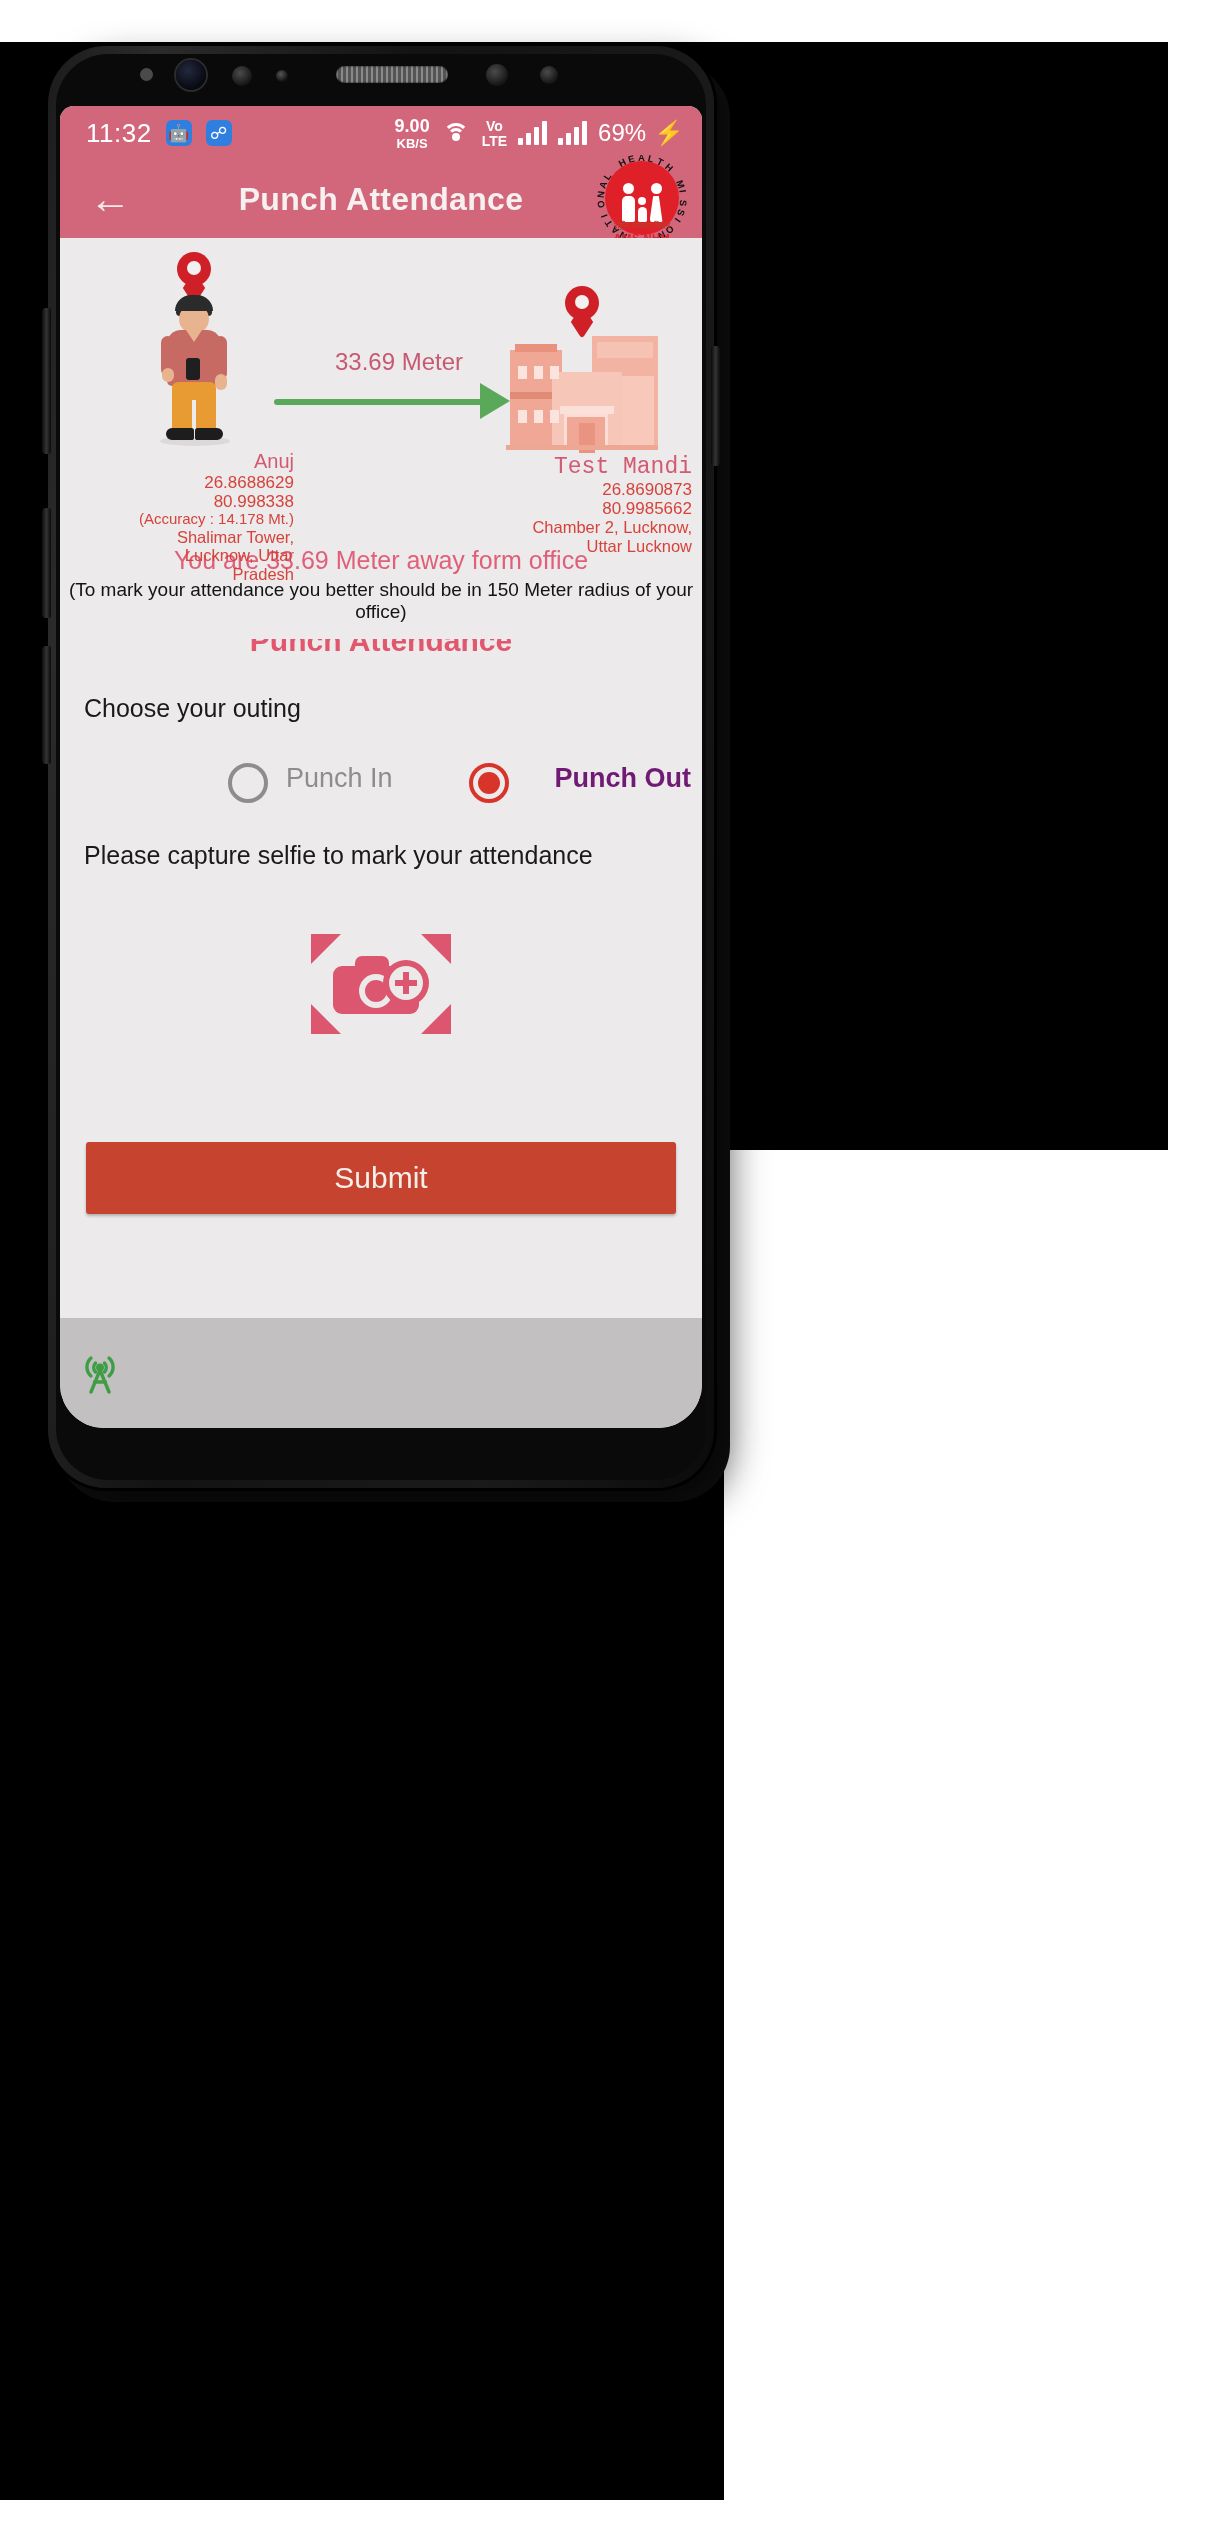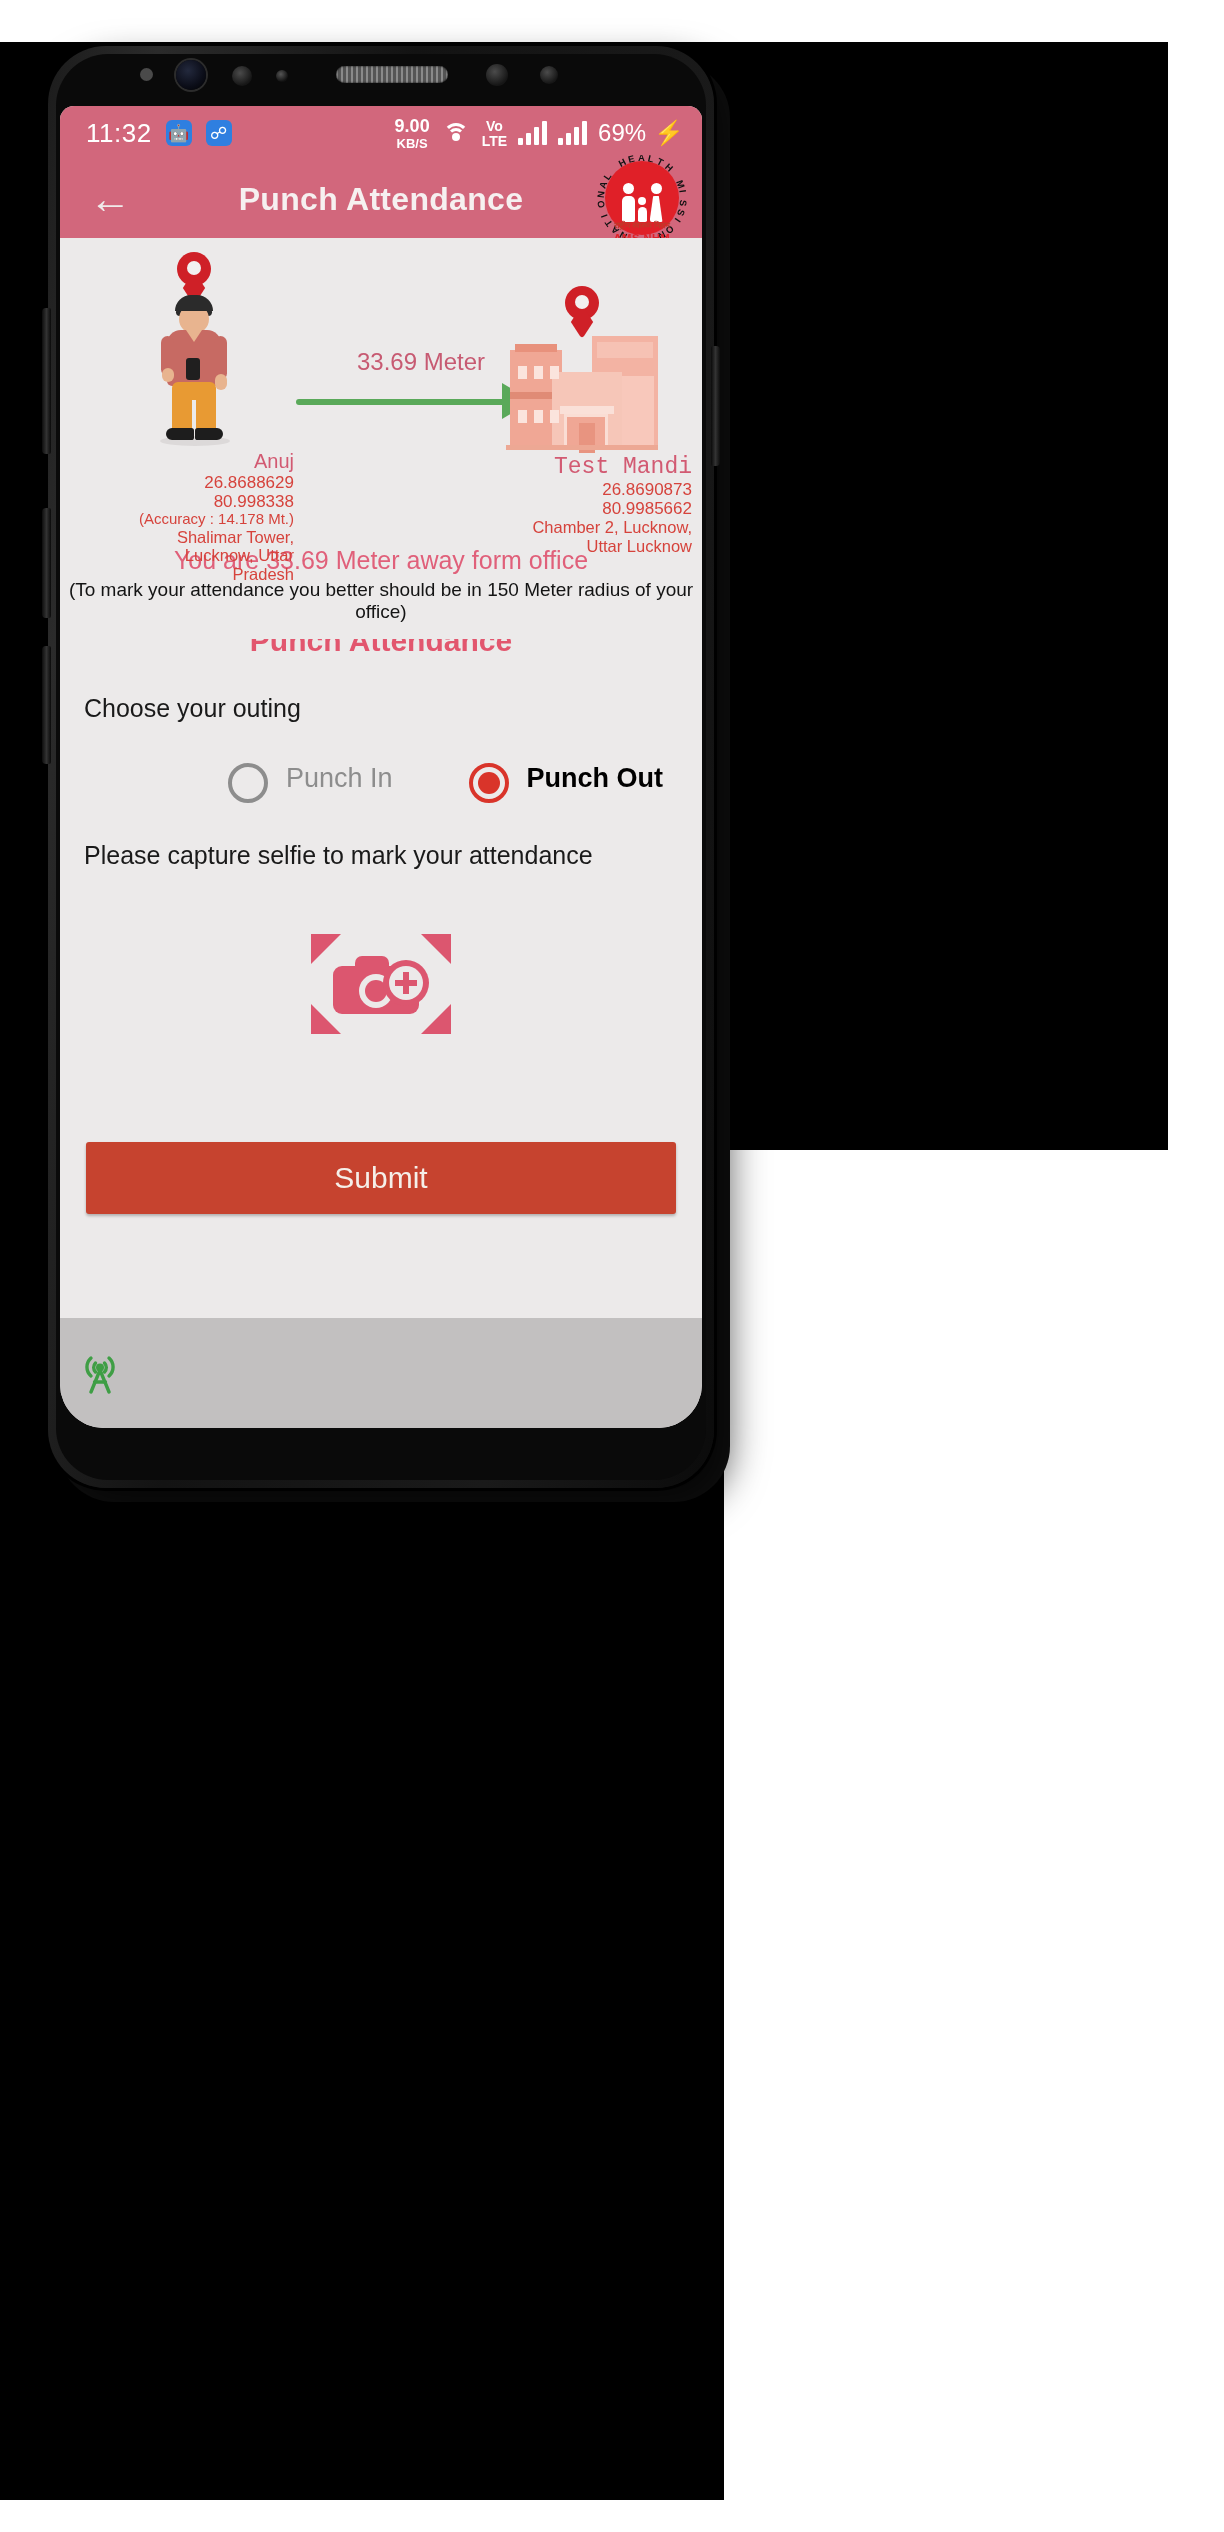--- a/index.html
+++ b/index.html
@@ -283,21 +283,21 @@
   .bbase{ position:absolute; left:0; bottom:0; width:152px; height:5px; background:#eda894; }
 
   .loc-name { font-size:20px; color:#d25a72; margin-top:4px; }
   .loc-name.office { font-size:23px;font-family:Liberation Mono, monospace; }
   .loc-line { font-size:17px; color:#d6433c; line-height:1.12; }
   .loc-line.small { font-size:15px; }
   .loc-line.addr { font-size:16.5px; }
 
   
   #dist-wrap {
-    position:absolute; left:236px; top:96px; width:250px; text-align:center;
+    position:absolute; left:214px; top:96px; width:250px; text-align:center;
   }
   #dist-label { font-size:24px; color:#c75a72; margin-bottom:14px; }
   #arrow { position:relative; height:22px; }
   #arrow .line { position:absolute; left:0; top:9px; width:222px; height:6px;
                  background:#5aa95a; border-radius:3px; }
   #arrow .head { position:absolute; left:206px; top:-7px; width:0;height:0;
                  border-left:30px solid #5aa95a;
                  border-top:18px solid transparent;
                  border-bottom:18px solid transparent; }
 
@@ -316,21 +316,21 @@
   #radio-row { display:flex; align-items:center; margin: 40px 0 0 0; padding-left:168px; gap:76px; }
   .radio-item { display:flex; gap:18px; }
   .rad {
     width:40px; height:40px; border-radius:50%;
     border:4px solid #8d8d8d; background:transparent;
     display:flex; align-items:center; justify-content:center;
   }
   .rad.sel { border-color:#d9342a; }
   .rad.sel i { width:22px; height:22px; border-radius:50%; background:#d9342a; display:block; }
   .rad-lbl { font-size:27px; color:#8d8d8d; }
-  .rad-lbl.sel { color:#000000; font-weight:bold; }
+  .rad-lbl.sel { color:#701a75; font-weight:bold;margin-left:28px; }
 
   #selfie-lbl { font-size:25px; color:#1a1a1a; margin: 38px 0 0 24px; }
 
   
   #cam-box { margin: 64px auto 0; width:140px; height:100px; position:relative; }
   .corner { position:absolute; width:0;height:0; }
   .c-tl { left:0;  top:0;    border-top:30px solid #dc566f; border-right:30px solid transparent; }
   .c-tr { right:0; top:0;    border-top:30px solid #dc566f; border-left:30px solid transparent; }
   .c-bl { left:0;  bottom:0; border-bottom:30px solid #dc566f; border-right:30px solid transparent; }
   .c-br { right:0; bottom:0; border-bottom:30px solid #dc566f; border-left:30px solid transparent; }

